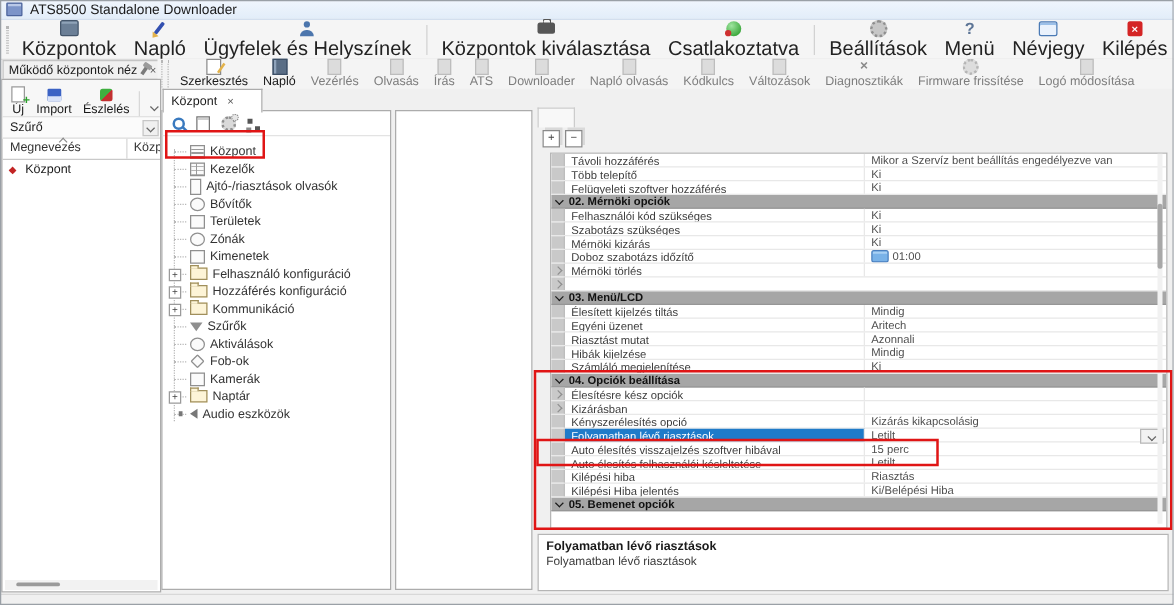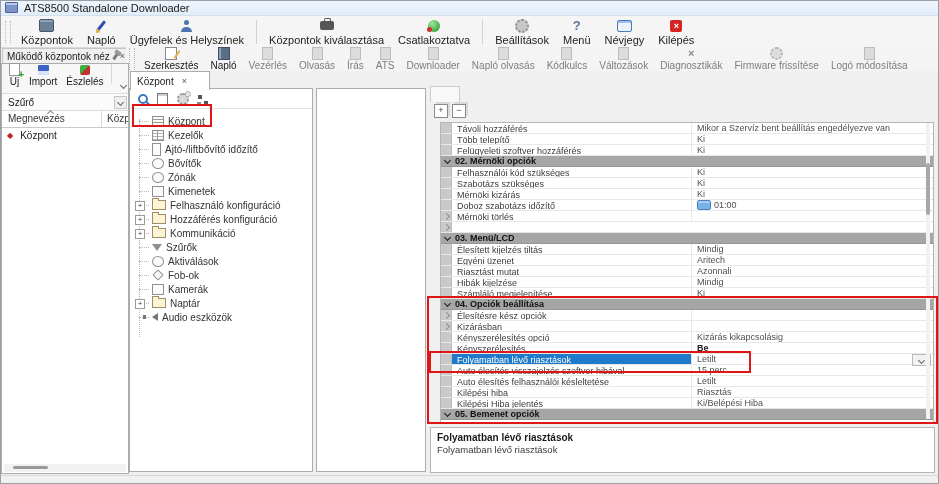--- a/index.html
+++ b/index.html
@@ -12,21 +12,21 @@
             border-bottom:1px solid #d3dfee;display:flex;align-items:center;gap:6px;padding-left:5px;font-size:11px}
   .ic-app{width:11px;height:9px;background:#7c94c9;border:1px solid #4b639c;border-radius:1px;box-shadow:inset 0 2px 0 #b9c8e8}
 
   
   .main-toolbar{position:absolute;left:0;top:16px;width:939px;height:31px;background:#f5f5f5;
                 border-bottom:1px solid #dadada;display:flex;align-items:center;padding-left:2px}
   .grip{width:4px;height:22px;border-left:1px dotted #b6b6b6;border-right:1px dotted #b6b6b6;margin:0 3px}
   .tb-sep{width:1px;height:24px;background:#d2d2d2;margin:0 5px}
   .tb-btn{display:flex;flex-direction:column;align-items:center;justify-content:center;padding:1px 7px 0;gap:1px;cursor:default}
   .tb-icon{height:14px;display:flex;align-items:center;justify-content:center}
-  .tb-btn .lbl{font-size:11px;color:#222;white-space:nowrap}
+  .tb-btn .lbl{font-size:16px;color:#222;white-space:nowrap}
 
   
   .ic-panels{width:13px;height:11px;background:#6b7f96;border:1px solid #44566b;border-radius:2px;box-shadow:inset 0 2px 0 #8fa3b8}
   .ic-pencil{width:3px;height:11px;background:#3350b0;border-radius:1px;transform:rotate(38deg);position:relative;display:inline-block}
   .ic-pencil::after{content:"";position:absolute;left:-1px;bottom:-4px;border-left:3px solid transparent;border-right:3px solid transparent;border-top:4px solid #e3b24a}
   .ic-person{width:12px;height:12px;position:relative}
   .ic-person::before{content:"";position:absolute;left:3px;top:0;width:5px;height:5px;border-radius:50%;background:#4c76ad}
   .ic-person::after{content:"";position:absolute;left:0;bottom:0;width:11px;height:5px;border-radius:5px 5px 0 0;background:#4c76ad}
   .ic-briefcase{width:14px;height:9px;background:#565656;border-radius:2px;position:relative}
   .ic-briefcase::before{content:"";position:absolute;left:4px;top:-3px;width:5px;height:3px;border:1px solid #565656;border-bottom:none;border-radius:2px 2px 0 0}
@@ -83,21 +83,21 @@
   .t-ic.ring{border-radius:50%}
   .t-ic.funnel{width:0;height:0;border:none;background:none;border-left:5px solid transparent;border-right:5px solid transparent;border-top:7px solid #8f8f8f}
   .t-ic.fob{width:6px;height:6px;transform:rotate(45deg);border-radius:1px;margin:0 2px}
   .t-ic.folder{width:12px;height:8px;border:1px solid #a08f5c;background:#fdf4d7}
   .t-ic.folder::before{content:"";position:absolute;left:-1px;top:-3px;width:5px;height:2px;background:#fdf4d7;border:1px solid #a08f5c;border-bottom:none}
   .t-ic.audio{width:0;height:0;border:none;background:none;border-top:4px solid transparent;border-bottom:4px solid transparent;border-right:6px solid #777}
   .t-ic.audio::before{content:"";position:absolute;left:-9px;top:-2px;width:3px;height:4px;background:#777}
 
   
   .sidebar{position:absolute;left:1px;top:63px;width:126px;height:409px;background:#fff;border:1px solid #acacac}
-  .sb-buttons{height:29px;border-bottom:1px solid #dcdcdc;background:#f7f7f7;display:flex;align-items:flex-start;gap:1px;padding-left:3px;position:relative}
+  .sb-buttons{height:29px;border-bottom:1px solid #dcdcdc;background:#f7f7f7;display:flex;align-items:flex-end;gap:1px;padding-left:3px;position:relative}
   .sb-btn{display:flex;flex-direction:column;align-items:center;gap:1px;padding:0 4px;font-size:10px}
   .sb-ic{height:11px;display:flex;align-items:center;justify-content:center}
   .ic-new{width:9px;height:11px;background:#fff;border:1px solid #999;position:relative}
   .ic-new::after{content:"+";position:absolute;right:-5px;bottom:-5px;color:#2ca02c;font-weight:bold;font-size:10px;line-height:10px}
   .ic-import{width:11px;height:10px;background:#3b62c4;border-radius:1px;box-shadow:inset 0 -4px 0 #d8e2f8;position:relative}
   .ic-detect{width:10px;height:10px;background:linear-gradient(135deg,#3fae3f 50%,#c23030 50%);border-radius:2px}
   .sb-vsep{width:1px;height:20px;background:#d8d8d8;margin-left:2px}
   .sb-ovf{position:absolute;right:1px;bottom:2px;width:8px;height:12px;display:flex;align-items:center;justify-content:center}
   .chev-s{width:4px;height:4px;border-right:1px solid #666;border-bottom:1px solid #666;transform:rotate(45deg)}
   .sb-filter{height:16px;border-bottom:1px solid #dcdcdc;background:#fbfbfb;display:flex;align-items:center;padding-left:6px;font-size:10px;position:relative}
@@ -372,25 +372,29 @@
       <div class="tree-row">
         <span class="t-ic lines"></span>
         <span>Központ</span>
       </div>
       <div class="tree-row">
         <span class="t-ic grid2"></span>
         <span>Kezelők</span>
       </div>
       <div class="tree-row">
         <span class="t-ic tall"></span>
-        <span>Ajtó-/liftbővítő időzítő</span>
+        <span>Ajtó-/riasztások olvasók</span>
       </div>
       <div class="tree-row">
         <span class="t-ic ring"></span>
         <span>Bővítők</span>
+      </div>
+      <div class="tree-row">
+        <span class="t-ic "></span>
+        <span>Területek</span>
       </div>
       <div class="tree-row">
         <span class="t-ic ring"></span>
         <span>Zónák</span>
       </div>
       <div class="tree-row">
         <span class="t-ic "></span>
         <span>Kimenetek</span>
       </div>
       <div class="tree-row">
@@ -569,27 +573,20 @@
       <div class="g-name">Kizárásban</div>
       <div class="g-val"></div>
     </div>
     <div class="g-row">
       <div class="g-gutter"></div>
       <div class="g-name">Kényszerélesítés opció</div>
       <div class="g-val">
         <span>Kizárás kikapcsolásig</span>
       </div>
     </div>
-    <div class="g-row">
-      <div class="g-gutter"></div>
-      <div class="g-name">Kényszerélesítés</div>
-      <div class="g-val boldv">
-        <span>Be</span>
-      </div>
-    </div>
     <div class="g-row sel">
       <div class="g-gutter"></div>
       <div class="g-name">Folyamatban lévő riasztások</div>
       <div class="g-val">
         <span>Letilt</span>
       </div>
       <div class="dd-btn">
         <div class="chev-s"></div>
       </div>
     </div>

